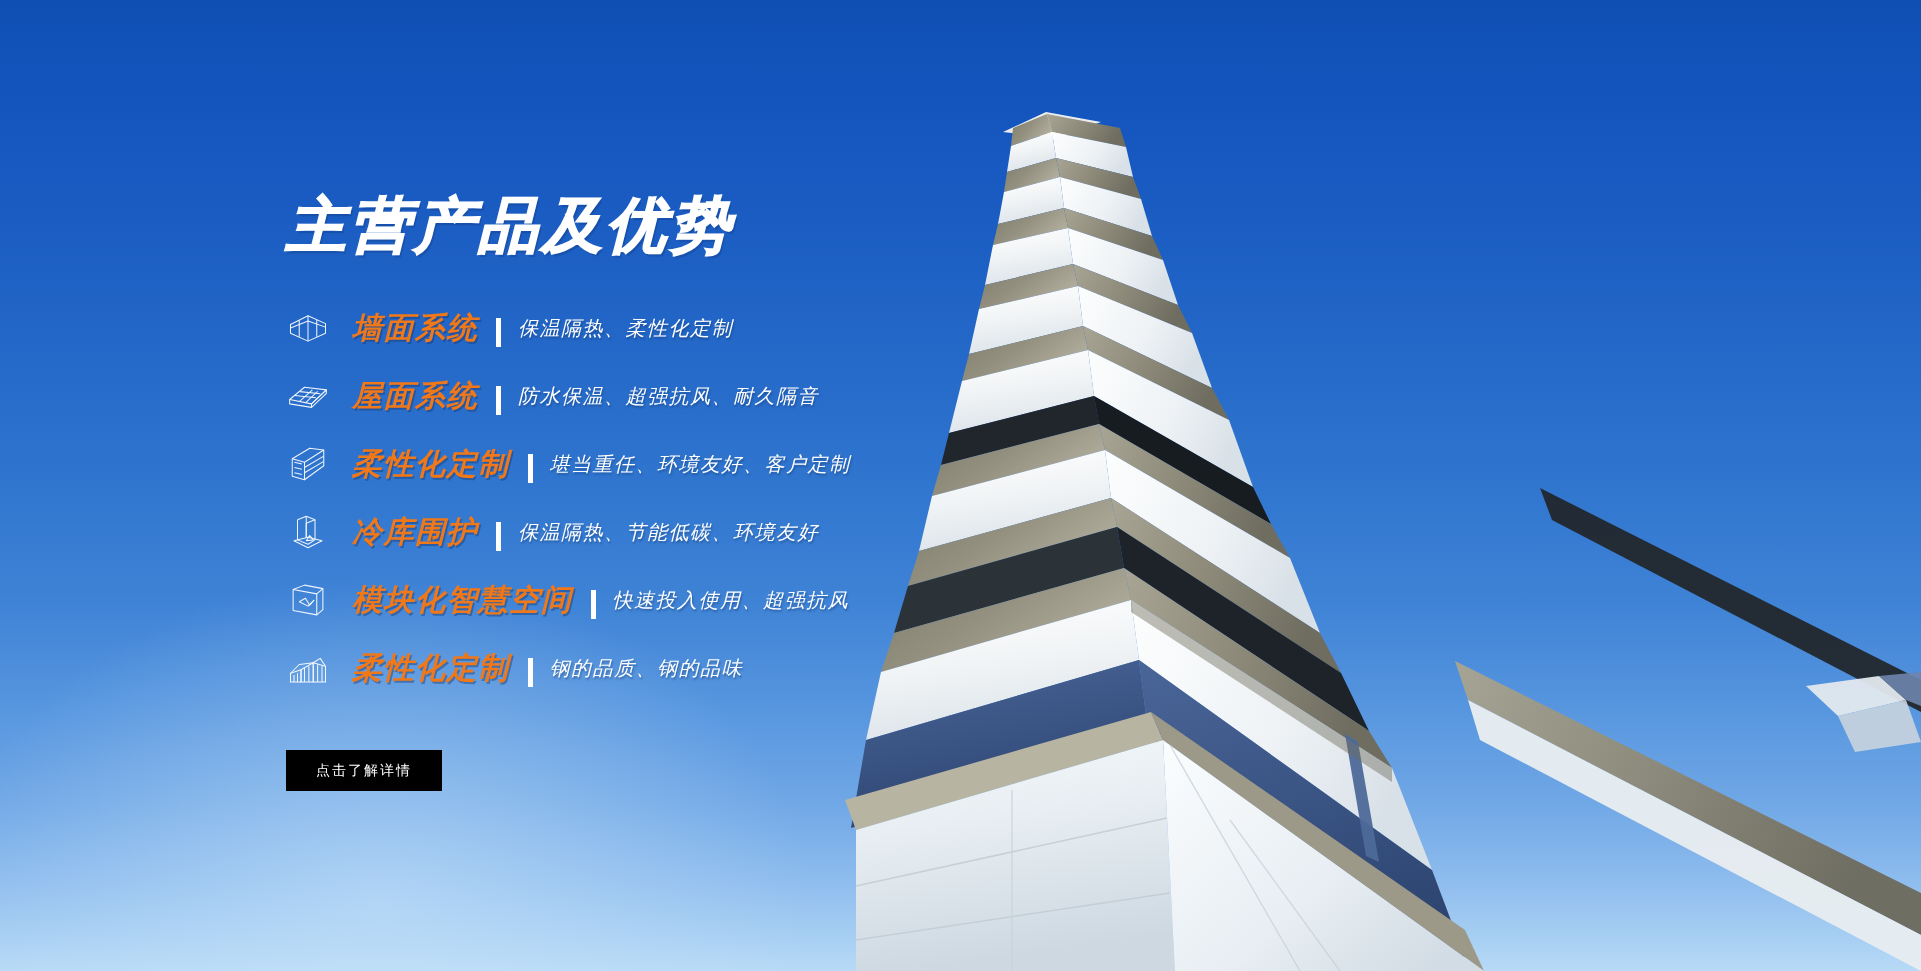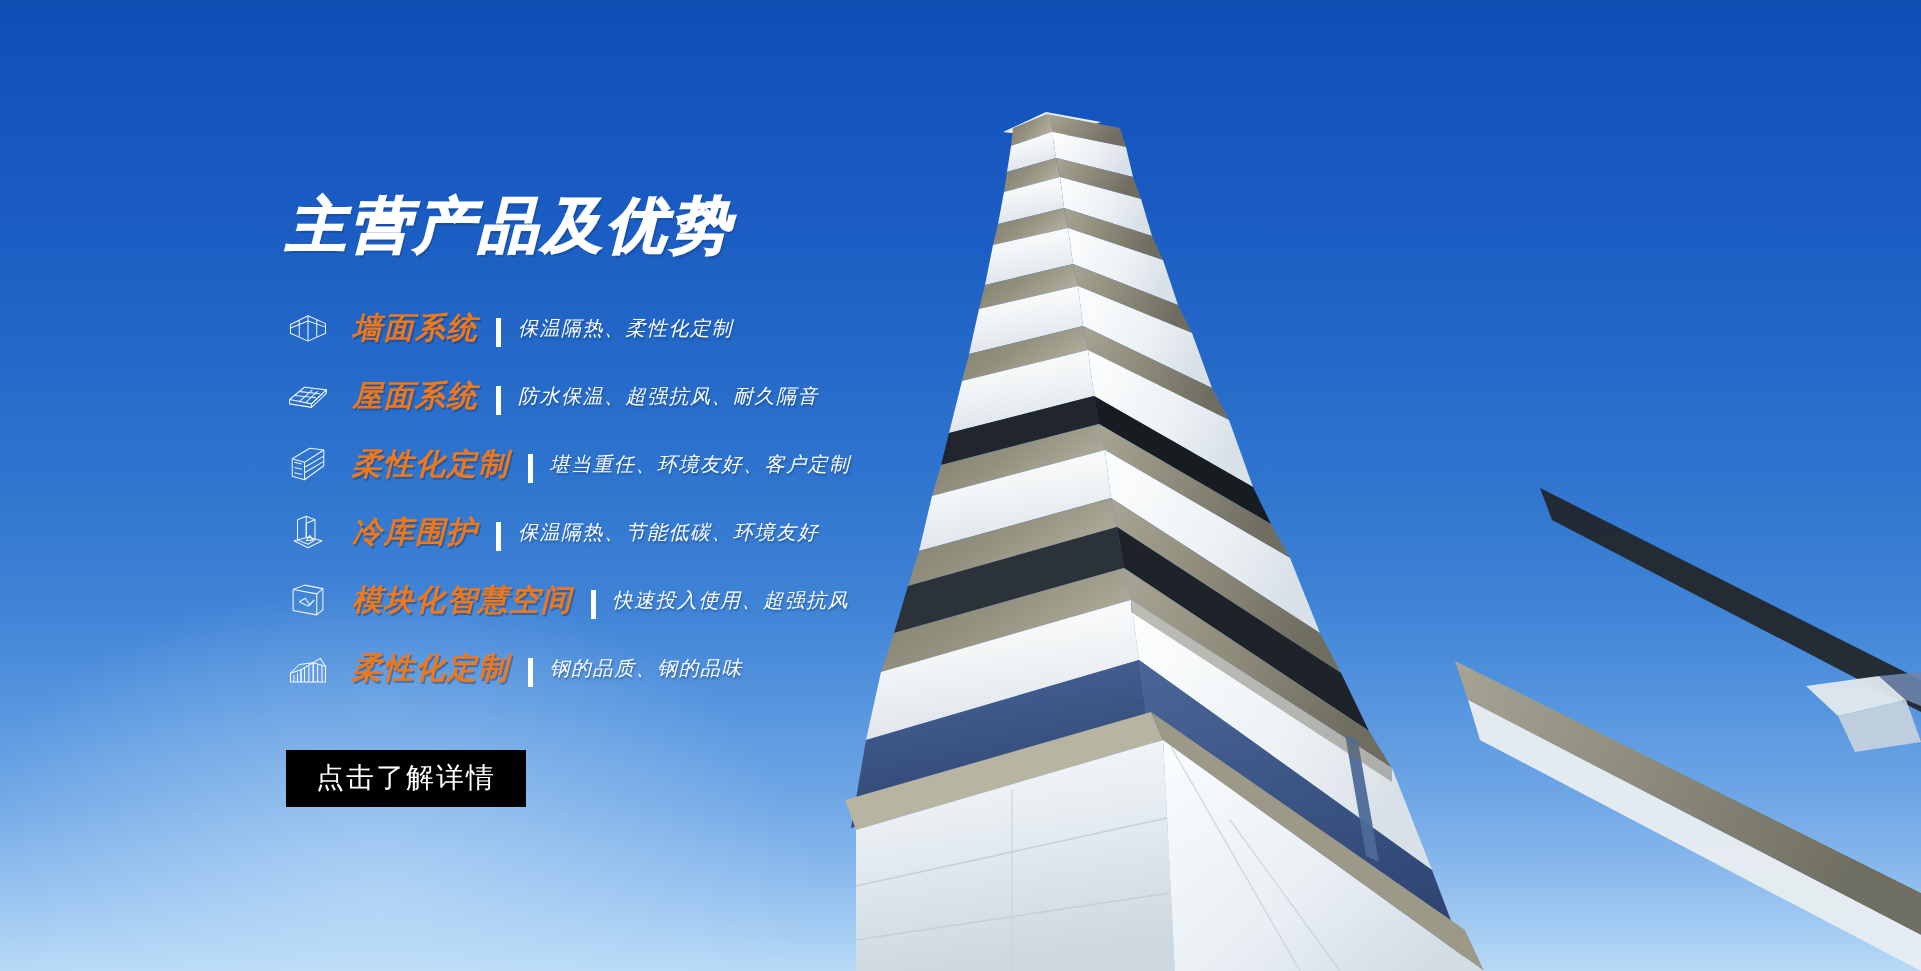--- a/index.html
+++ b/index.html
@@ -102,21 +102,21 @@
     letter-spacing:1.5px;
     text-shadow:1px 1.5px 2px rgba(18,50,105,.45);
     font-family:"DejaVu Sans","Liberation Sans",sans-serif;
   }
 
   .cta-wrap{ margin-top:48px; }
   .cta-button{
     display:inline-block;
     background:#000000;
     color:#ffffff;
-    font-size:28px;
+    font-size:14px;
     letter-spacing:2px;
     padding:12px 30px 13px;
     border:none;
     cursor:pointer;
     font-family:"DejaVu Sans","Liberation Sans",sans-serif;
     line-height:1.15;
   }
 </style>
 </head>
 <body>

